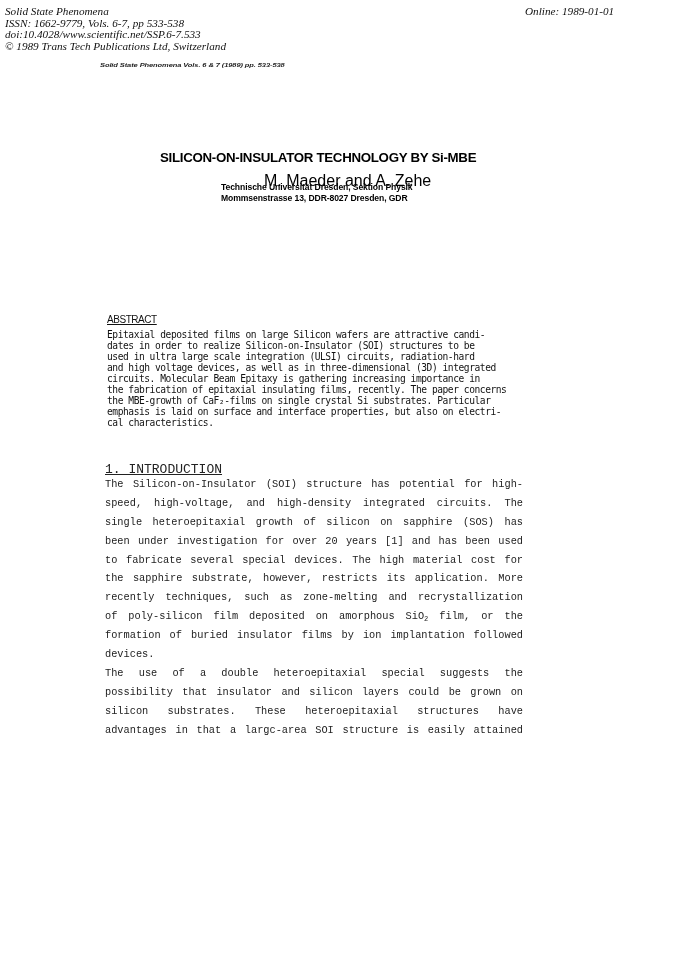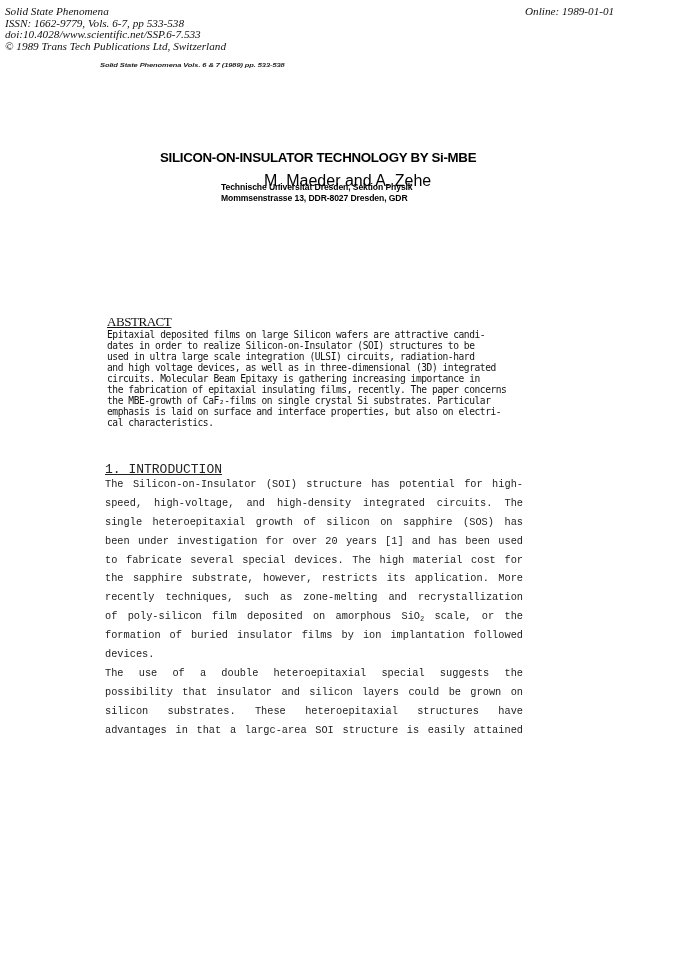--- a/index.html
+++ b/index.html
@@ -4,21 +4,21 @@
 <style>
   html, body { margin: 0; padding: 0; background: #ffffff; }
   body { width: 678px; height: 959px; position: relative; overflow: hidden; color: #000; }
   .abs { position: absolute; white-space: nowrap; }
   .hdr { font-family: "Liberation Serif", serif; font-style: italic; font-size: 11.2px; line-height: 11.6px; color: #111; }
   .scan-hdr { font-family: "Liberation Sans", sans-serif; font-weight: bold; font-style: italic; font-size: 7.5px; color: #222; transform: scaleY(0.7); transform-origin: top left; letter-spacing: -0.1px; }
   .title { font-family: "Liberation Sans", sans-serif; font-weight: bold; font-size: 13.3px; letter-spacing: -0.3px; }
   .authors { font-family: "Liberation Sans", sans-serif; font-size: 16px; }
   .affil { font-family: "Liberation Sans", sans-serif; font-weight: bold; font-size: 8.6px; line-height: 11px; letter-spacing: -0.1px; }
   .abs-text { font-family: "DejaVu Sans Mono", monospace; font-size: 9.6px; line-height: 11.05px; letter-spacing: -0.45px; color: #111; }
-  .abs-head { font-family: Liberation Serif, serif; font-size: 13px; letter-spacing: -0.45px; text-decoration: underline; color: #111; }
+  .abs-head { font-family: Liberation Sans, sans-serif; font-size: 10px; letter-spacing: -0.45px; text-decoration: underline; color: #111; }
   .body-text { font-family: "Liberation Mono", monospace; font-size: 10.3px; line-height: 18.9px; color: #222; }
   .body-line { display: block; width: 418px; text-align: justify; text-align-last: justify; height: 18.9px; white-space: nowrap; }
   .body-line.last { text-align-last: left; }
   .intro-head { font-family: "Liberation Mono", monospace; font-size: 13px; color: #222; text-decoration: underline; }
   sub { font-size: 7px; vertical-align: -2px; }
 </style>
 </head>
 <body>
 
 <div class="abs hdr" style="left:5px; top:6px;">
@@ -52,20 +52,20 @@
 
 <div class="abs intro-head" style="left:105px; top:462px;">1. INTRODUCTION</div>
 <div class="abs body-text" style="left:105px; top:475px;">
   <span class="body-line">The Silicon-on-Insulator (SOI) structure has potential for high-</span>
   <span class="body-line">speed, high-voltage, and high-density integrated circuits. The</span>
   <span class="body-line">single heteroepitaxial growth of silicon on sapphire (SOS) has</span>
   <span class="body-line">been under investigation for over 20 years [1] and has been used</span>
   <span class="body-line">to fabricate several special devices. The high material cost for</span>
   <span class="body-line">the sapphire substrate, however, restricts its application. More</span>
   <span class="body-line">recently techniques, such as zone-melting and recrystallization</span>
-  <span class="body-line"><span>of poly-silicon film deposited on amorphous SiO</span><sub>2</sub><span> scale, or the</span></span>
+  <span class="body-line"><span>of poly-silicon film deposited on amorphous SiO</span><sub>2</sub><span> film, or the</span></span>
   <span class="body-line">formation of buried insulator films by ion implantation followed</span>
   <span class="body-line last">devices.</span>
   <span class="body-line">The use of a double heteroepitaxial special suggests the</span>
   <span class="body-line">possibility that insulator and silicon layers could be grown on</span>
   <span class="body-line">silicon substrates. These heteroepitaxial structures have</span>
   <span class="body-line">advantages in that a largc-area SOI structure is easily attained</span>
 </div>
 
 </body></html>

